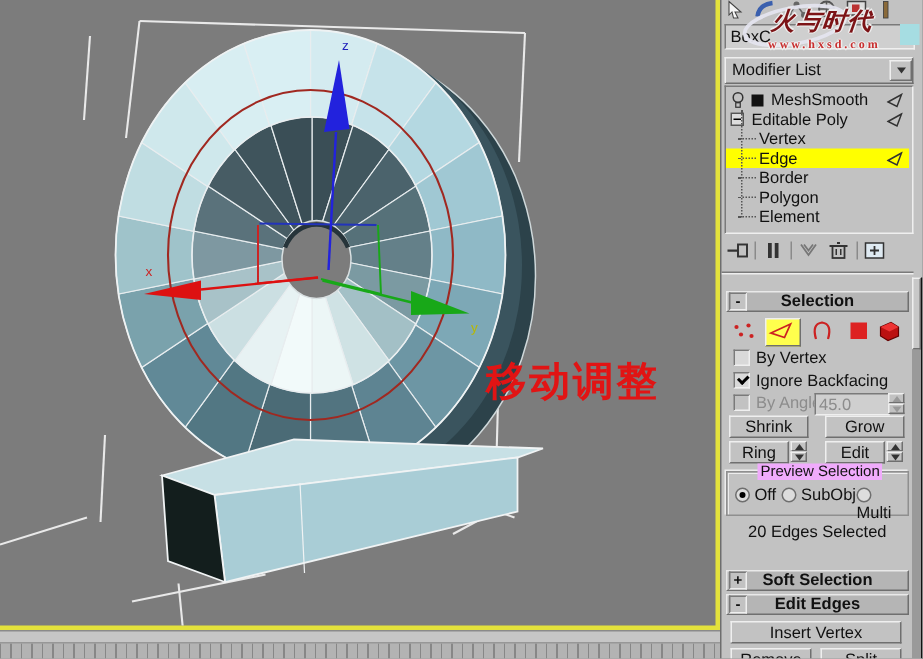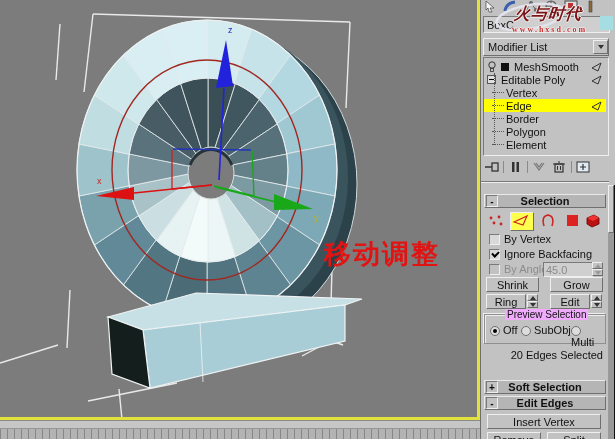--- a/index.html
+++ b/index.html
@@ -335,21 +335,21 @@
       </div>
     </div>
 
   <div class="abs grp" style="left:3px;top:314px;width:120px;height:28px;">
     <span class="abs" style="left:20px;top:-6px;background:#f0abfc;padding:0 2px;font-size:10px;">Preview Selection</span>
     <span class="abs" style="left:5px;top:9px;"><span class="radio sel"></span><span>Off</span></span>
     <span class="abs" style="left:36px;top:9px;"><span class="radio"></span><span>SubObj</span></span>
     <span class="abs" style="left:86px;top:9px;"><span class="radio"></span><span>Multi</span></span>
   </div>
 
-  <div class="abs" style="left:0;top:349px;width:122px;text-align:right;">20 Edges Selected</div>
+  <div class="abs" style="left:0;top:349px;width:110px;text-align:right;">20 Edges Selected</div>
 
   <div class="abs rollhead" style="left:3px;top:380px;width:122px;height:14px;">
     <span class="rollbox">+</span>
     <span>Soft Selection</span>
   </div>
 
   <div class="abs rollhead" style="left:3px;top:396px;width:122px;height:14px;">
     <span class="rollbox">-</span>
     <span>Edit Edges</span>
   </div>

